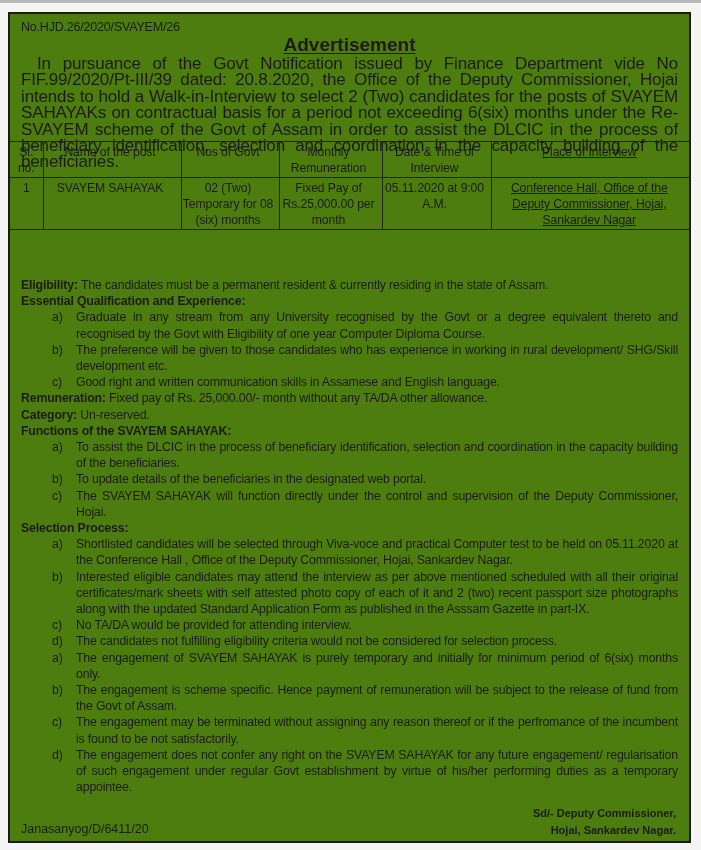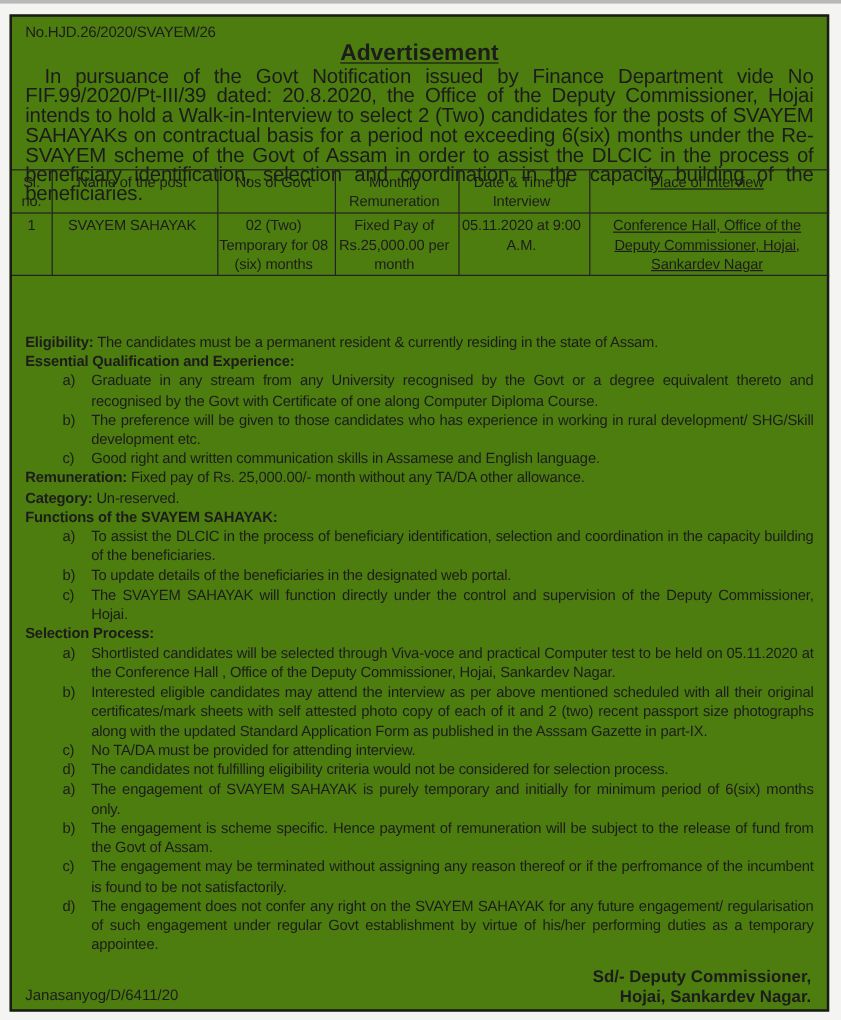--- a/index.html
+++ b/index.html
@@ -23,21 +23,21 @@
   table.posts th:first-child, table.posts td:first-child { border-left: none; }
   table.posts th:last-child, table.posts td:last-child { border-right: none; text-decoration: underline; }
   .body { position: absolute; left: 0; right: 0; top: 236px; font-size: 12.3px; line-height: 16.2px;
           letter-spacing: -0.15px; margin-top: 27px; }
   .body p { margin: 0; }
   .b { font-weight: bold; }
   ol.items { list-style: none; margin: 0; padding: 0; }
   ol.items li { position: relative; padding-left: 55px; text-align: justify; }
   ol.items li .mk { position: absolute; left: 31px; top: 0; }
   .footer-left { position: absolute; left: 0; bottom: 5px; font-size: 12.5px; }
-  .sign { position: absolute; right: 2px; bottom: 3px; font-size: 14px; font-weight: bold;
+  .sign { position: absolute; right: 2px; bottom: 3px; font-size: 11px; font-weight: bold;
           text-align: right; line-height: 16.5px; }
 </style>
 </head>
 <body>
 
 <div class="topline"></div>
 
 <div class="frame">
   <div class="inner">
 
@@ -72,40 +72,40 @@
         <td>Conference Hall, Office of the Deputy Commissioner, Hojai, Sankardev Nagar</td>
       </tr>
     </tbody>
       </table>
 
     <div class="body">
       <p><span class="b">Eligibility:</span><span> The candidates must be a permanent resident &amp; currently residing in the state of Assam.</span></p>
 
       <p class="b">Essential Qualification and Experience:</p>
       <ol class="items">
-        <li><span class="mk">a)</span><span>Graduate in any stream from any University recognised by the Govt or a degree equivalent thereto and recognised by the Govt with Certificate of one along Computer Diploma Course.</span></li>
+        <li><span class="mk">a)</span><span>Graduate in any stream from any University recognised by the Govt or a degree equivalent thereto and recognised by the Govt with Eligibility of one year Computer Diploma Course.</span></li>
         <li><span class="mk">b)</span><span>The preference will be given to those candidates who has experience in working in rural development/ SHG/Skill development etc.</span></li>
         <li><span class="mk">c)</span><span>Good right and written communication skills in Assamese and English language.</span></li>
       </ol>
 
       <p><span class="b">Remuneration:</span><span> Fixed pay of Rs. 25,000.00/- month without any TA/DA other allowance.</span></p>
       <p><span class="b">Category:</span><span> Un-reserved.</span></p>
 
       <p class="b">Functions of the SVAYEM SAHAYAK:</p>
       <ol class="items">
         <li><span class="mk">a)</span><span>To assist the DLCIC in the process of beneficiary identification, selection and coordination in the capacity building of the beneficiaries.</span></li>
         <li><span class="mk">b)</span><span>To update details of the beneficiaries in the designated web portal.</span></li>
         <li><span class="mk">c)</span><span>The SVAYEM SAHAYAK will function directly under the control and supervision of the Deputy Commissioner, Hojai.</span></li>
       </ol>
 
       <p class="b">Selection Process:</p>
       <ol class="items">
         <li><span class="mk">a)</span><span>Shortlisted candidates will be selected through Viva-voce and practical Computer test to be held on 05.11.2020 at the Conference Hall , Office of the Deputy Commissioner, Hojai, Sankardev Nagar.</span></li>
         <li><span class="mk">b)</span><span>Interested eligible candidates may attend the interview as per above mentioned scheduled with all their original certificates/mark sheets with self attested photo copy of each of it and 2 (two) recent passport size photographs along with the updated Standard Application Form as published in the Asssam Gazette in part-IX.</span></li>
-        <li><span class="mk">c)</span><span>No TA/DA must be provided for attending interview.</span></li>
+        <li><span class="mk">c)</span><span>No TA/DA would be provided for attending interview.</span></li>
         <li><span class="mk">d)</span><span>The candidates not fulfilling eligibility criteria would not be considered for selection process.</span></li>
       </ol>
 
       <ol class="items">
         <li><span class="mk">a)</span><span>The engagement of SVAYEM SAHAYAK is purely temporary and initially for minimum period of 6(six) months only.</span></li>
         <li><span class="mk">b)</span><span>The engagement is scheme specific. Hence payment of remuneration will be subject to the release of fund from the Govt of Assam.</span></li>
         <li><span class="mk">c)</span><span>The engagement may be terminated without assigning any reason thereof or if the perfromance of the incumbent is found to be not satisfactorily.</span></li>
         <li><span class="mk">d)</span><span>The engagement does not confer any right on the SVAYEM SAHAYAK for any future engagement/ regularisation of such engagement under regular Govt establishment by virtue of his/her performing duties as a temporary appointee.</span></li>
       </ol>
     </div>

